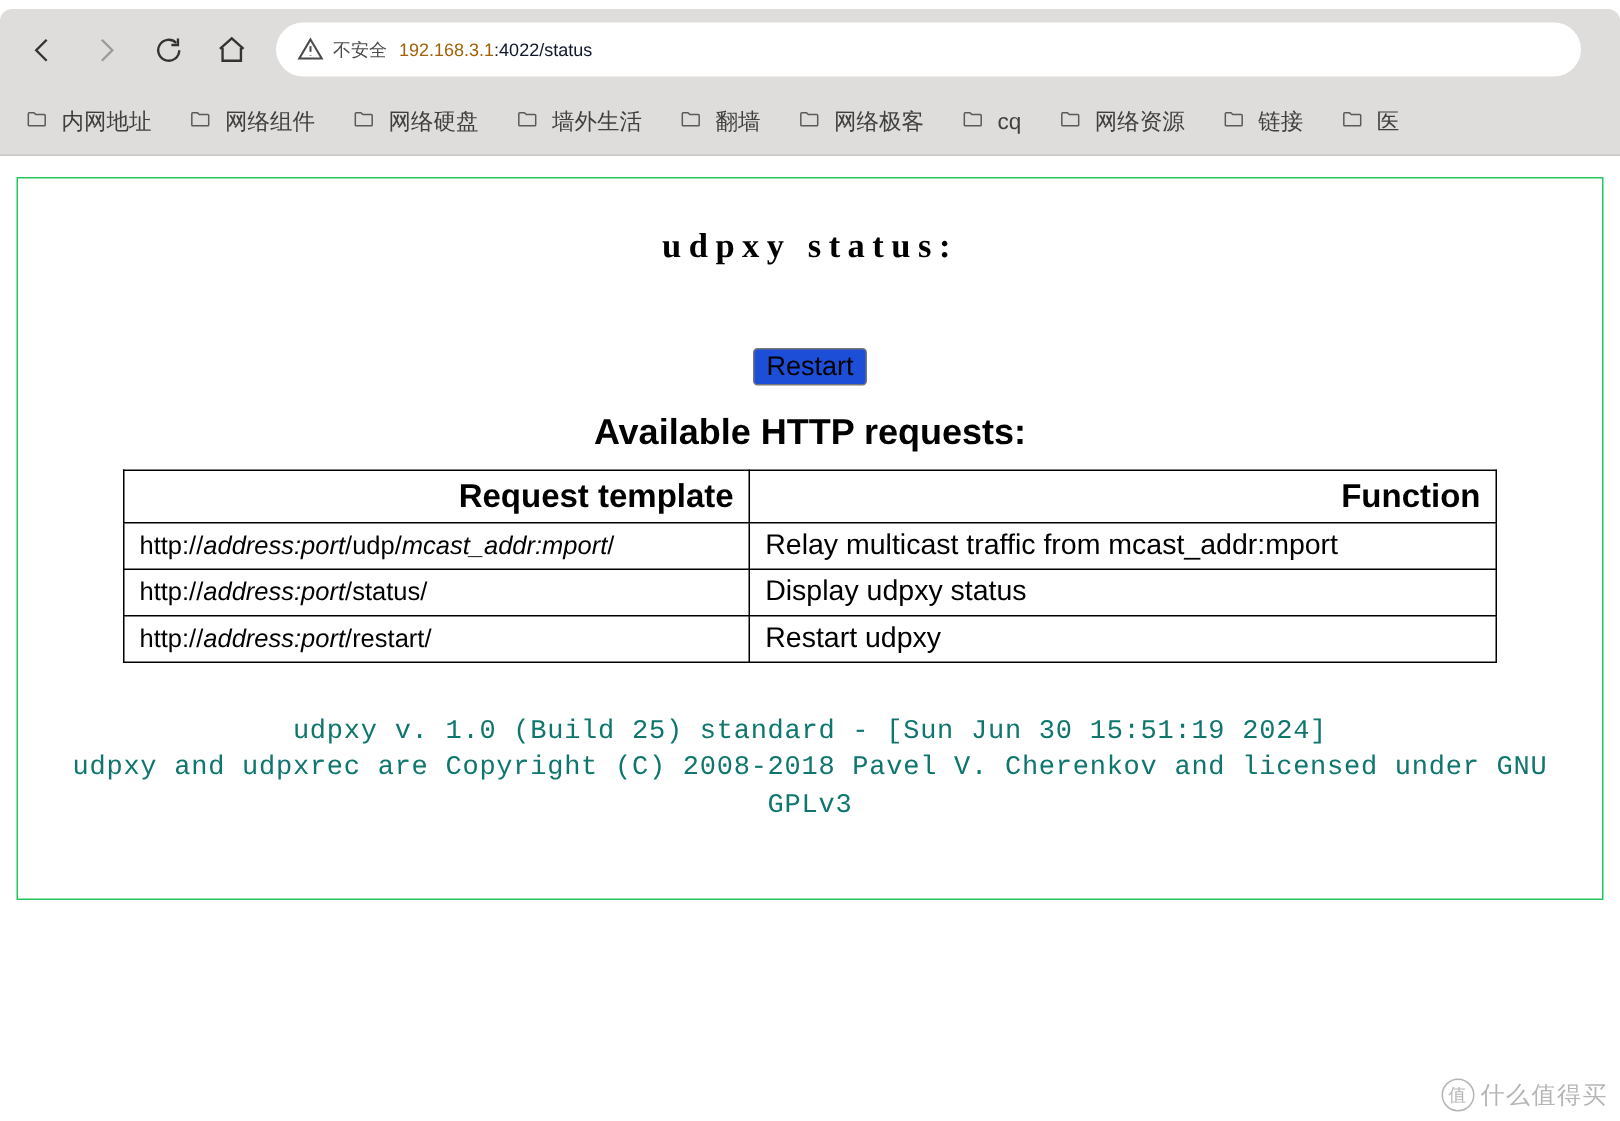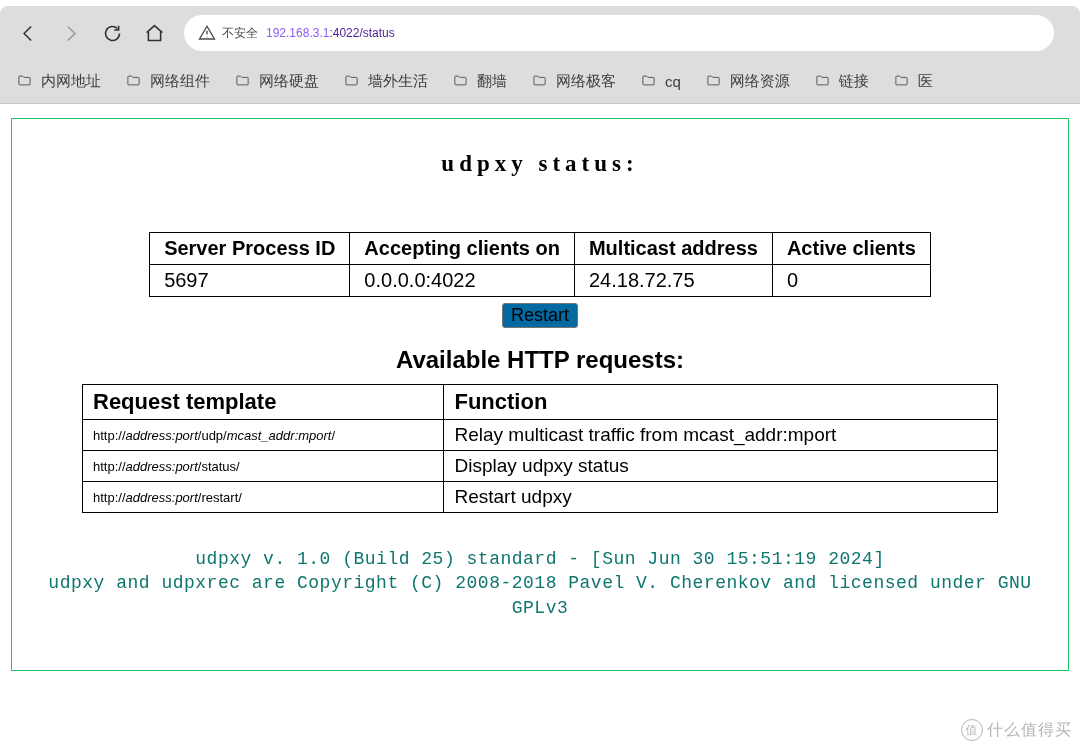--- a/index.html
+++ b/index.html
@@ -45,22 +45,22 @@
     font-size:12px;
     color:#3b3b3b;
     margin-right:10px;
   }
   .omnibox .secure-badge {
     display:flex; align-items:center; gap:6px;
     color:#4b4b4b;
     white-space:nowrap;
   }
   .omnibox .secure-badge svg{width:18px;height:18px;stroke:#4b4b4b;stroke-width:1.8;fill:none;}
-  .omnibox .url-host { color:#8b5cf6; }
-  .omnibox .url-rest { color:#4c1d95; }
+  .omnibox .url-host { color:#a16207; }
+  .omnibox .url-rest { color:#0f172a; }
 
   .bookmarks-bar {
     background:#dedddb;
     height:44px;
     display:flex;
     align-items:center;
     padding:0 16px;
     gap:24px;
     border-bottom:1px solid #c8c7c5;
     overflow:hidden;
@@ -101,21 +101,21 @@
     border:1.5px solid #000;
     padding:4px 14px;
     text-align:left;
   }
   table.status-table th { font-weight:bold; }
 
   .restart-wrap { margin:6px 0 18px 0; }
   button.restart {
     font-size:18px;
     padding:1px 8px;
-    background:#0369a1;
+    background:#1d4ed8;
     border:1px solid #767676;
     border-radius:3px;
     cursor:pointer;
   }
 
   h2.section {
     font-family: Arial, sans-serif;
     font-weight:bold;
     font-size:24px;
     margin:14px 0 10px 0;
@@ -127,24 +127,24 @@
     width:916px;
     font-size:19px;
   }
   table.req-table th, table.req-table td {
     border:1.5px solid #000;
     padding:4px 10px;
     text-align:left;
   }
   table.req-table th {
     font-weight:bold;
-    text-align:left;
+    text-align:right;
     font-size:22px;
   }
-  table.req-table td.template { font-size:13px;margin-top:12px; }
+  table.req-table td.template { font-size:17px;margin-top:12px; }
   table.req-table td.template .it { font-style:italic; }
 
   .footer {
     margin-top:34px;
     font-family: "Courier New", monospace;
     font-size:18px;
     color:#0f766e;
     letter-spacing:0.5px;
     line-height:1.35;
   }
@@ -271,38 +271,20 @@
         </svg></span>
       <span>医</span>
     </div>
   </div>
 
 <div class="page">
   <div class="page-frame">
 
     <h1 class="title">udpxy status:</h1>
 
-    <table class="status-table">
-      <thead>
-          <tr id="status-head">
-            <th>Server Process ID</th>
-            <th>Accepting clients on</th>
-            <th>Multicast address</th>
-            <th>Active clients</th>
-          </tr>
-        </thead>
-      <tbody>
-          <tr id="status-row">
-            <td>5697</td>
-            <td>0.0.0.0:4022</td>
-            <td>24.18.72.75</td>
-            <td>0</td>
-          </tr>
-        </tbody>
-    </table>
 
     <div class="restart-wrap">
       <button class="restart">Restart</button>
     </div>
 
     <h2 class="section">Available HTTP requests:</h2>
 
     <table class="req-table">
       <thead>
           <tr>

